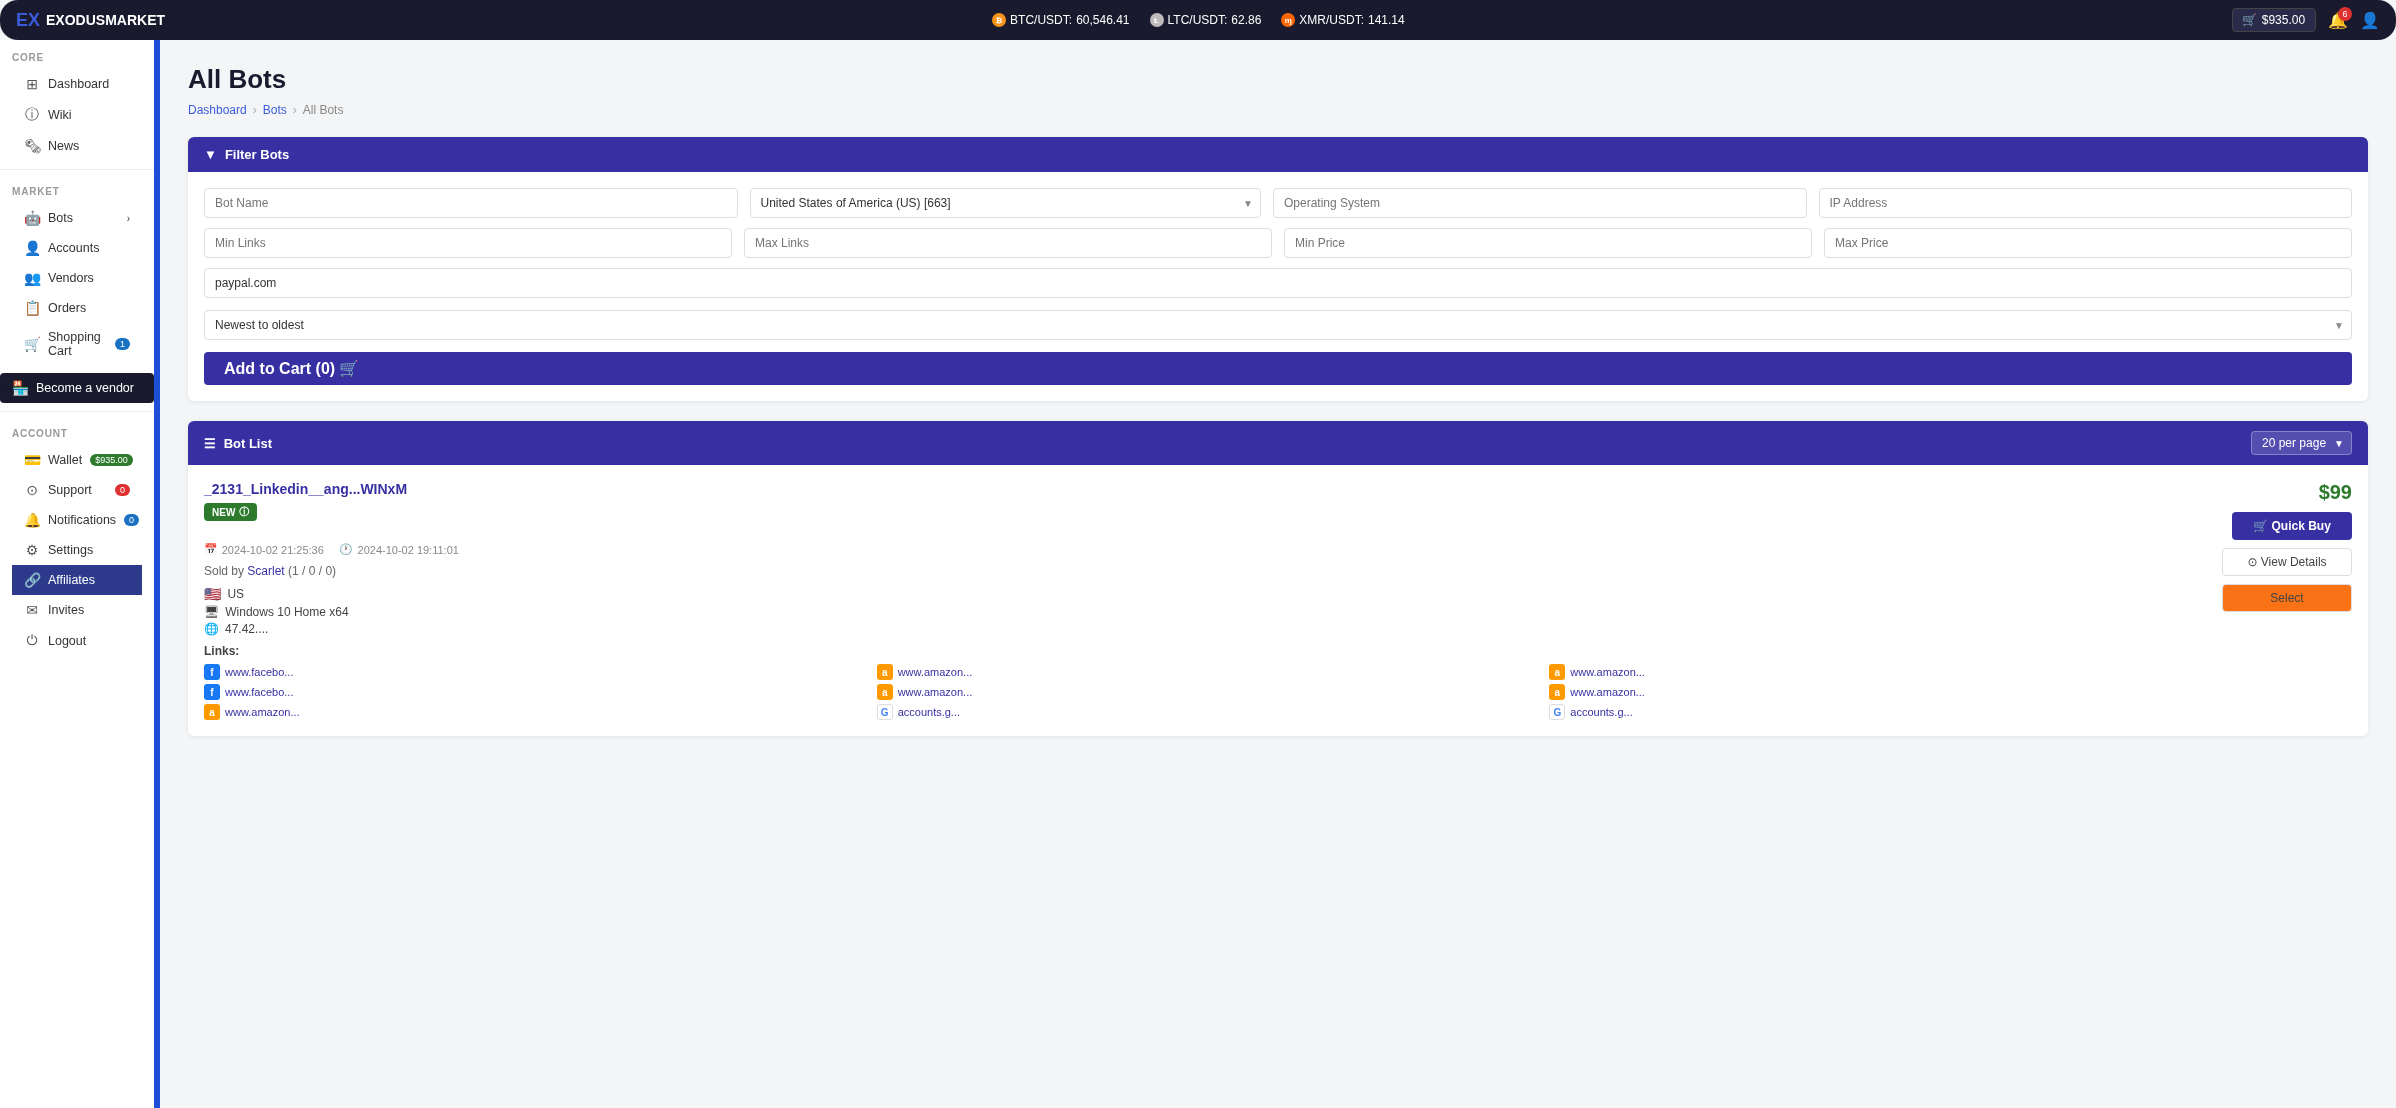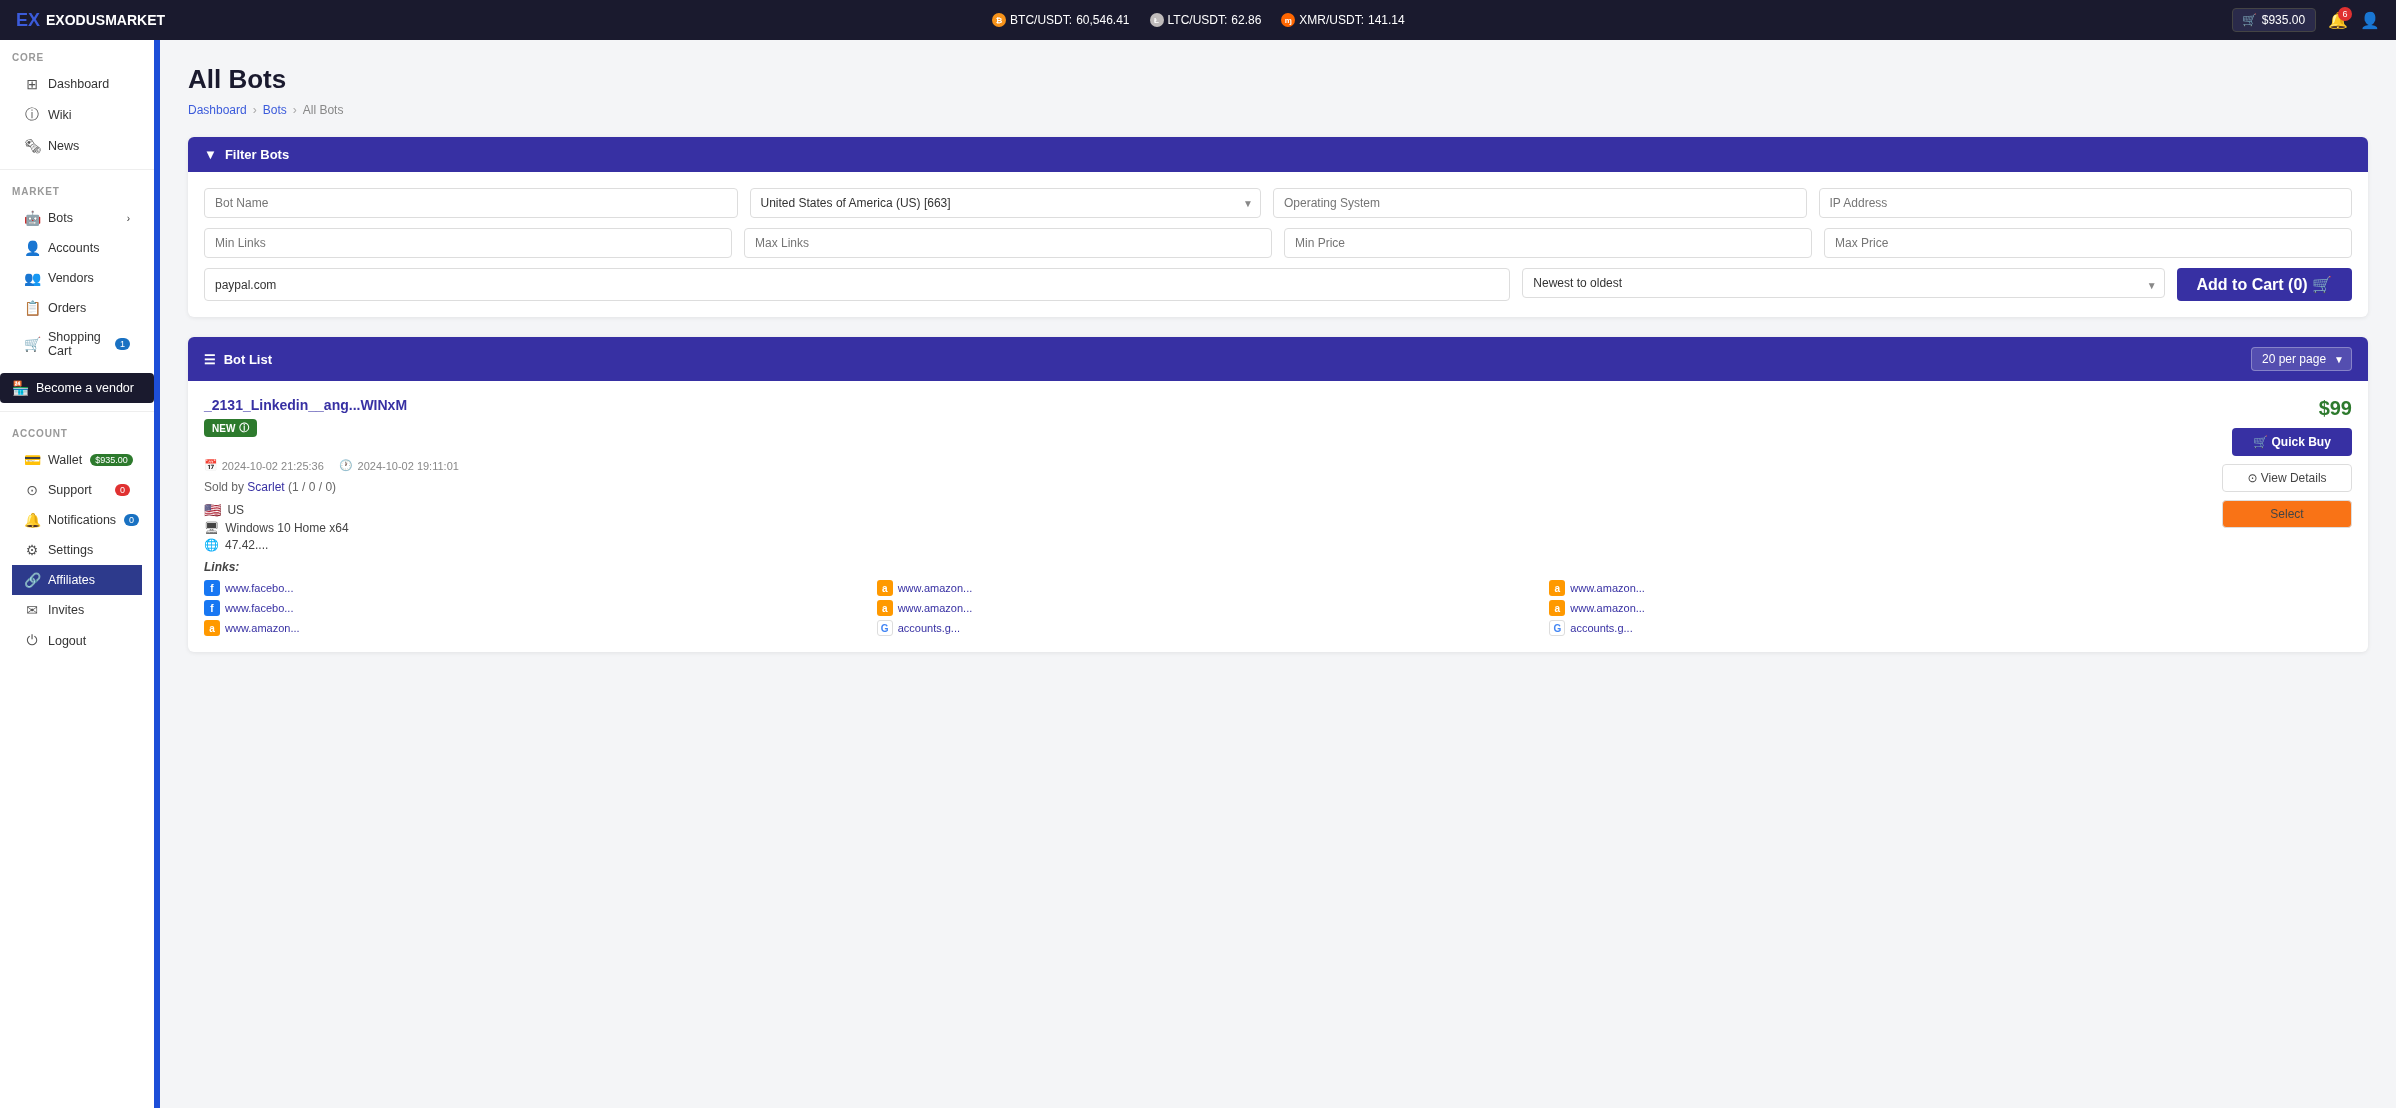--- a/index.html
+++ b/index.html
@@ -1,19 +1,19 @@
 <!DOCTYPE html>
 <html><head>
   <meta charset="utf-8">
   <style>
     * { margin: 0; padding: 0; box-sizing: border-box; }
     body { font-family: -apple-system, BlinkMacSystemFont, 'Segoe UI', sans-serif; background: #f4f5f7; display: flex; flex-direction: column; height: 100vh; overflow: hidden; font-size: 13px; }
 
     
-    .topbar { background: #1a1a2e; color: #fff; display: flex; align-items: center; justify-content: space-between; padding: 0 16px; height: 40px; flex-shrink: 0; }
+    .topbar { background: #1a1a2e; color: #fff; display: flex; align-items: center; justify-content: space-between; padding: 0 16px; height: 40px; flex-shrink: 0; border-radius: 18px; }
     .topbar-logo { display: flex; align-items: center; gap: 6px; font-weight: 700; font-size: 14px; color: #fff; }
     .topbar-logo-icon { color: #3b5bdb; font-size: 18px; font-weight: 900; }
     .topbar-prices { display: flex; align-items: center; gap: 20px; font-size: 12px; }
     .price-item { display: flex; align-items: center; gap: 4px; }
     .price-icon { width: 14px; height: 14px; border-radius: 50%; display: inline-flex; align-items: center; justify-content: center; font-size: 8px; font-weight: 700; }
     .price-icon.btc { background: #f7931a; }
     .price-icon.ltc { background: #bfbbbb; }
     .price-icon.xmr { background: #ff6600; }
     .topbar-right { display: flex; align-items: center; gap: 12px; }
     .wallet-btn { background: #2a2a4a; border: 1px solid #444; color: #fff; padding: 4px 10px; border-radius: 4px; font-size: 12px; display: flex; align-items: center; gap: 4px; cursor: pointer; }
@@ -43,21 +43,21 @@
     .page-title { font-size: 26px; font-weight: 700; color: #1a1a2e; margin-bottom: 8px; }
     .breadcrumb { display: flex; align-items: center; gap: 6px; font-size: 12px; color: #888; margin-bottom: 20px; }
     .breadcrumb a { color: #3b5bdb; text-decoration: none; cursor: pointer; }
     .breadcrumb-sep { color: #aaa; }
 
     
     .filter-box { background: #fff; border-radius: 6px; box-shadow: 0 1px 4px rgba(0,0,0,0.08); margin-bottom: 20px; overflow: hidden; }
     .filter-header { background: #3730a3; color: #fff; padding: 10px 16px; display: flex; align-items: center; gap: 8px; font-size: 13px; font-weight: 600; }
     .filter-body { padding: 16px; }
     .filter-row { display: flex; gap: 12px; margin-bottom: 10px; }
-    .filter-row:last-child { margin-bottom: 0; }
+    .filter-row:last-child { margin-bottom: 0; flex-direction: column; }
     .filter-input { flex: 1; border: 1px solid #ddd; border-radius: 4px; padding: 7px 10px; font-size: 12px; color: #333; outline: none; background: #fff; }
     .filter-select-wrap { flex: 1; position: relative; }
     .filter-select { width: 100%; border: 1px solid #ddd; border-radius: 4px; padding: 7px 28px 7px 10px; font-size: 12px; color: #333; outline: none; background: #fff; appearance: none; cursor: pointer; }
     .select-arrow { position: absolute; right: 8px; top: 50%; transform: translateY(-50%); font-size: 10px; color: #888; pointer-events: none; }
     .add-cart-btn { background: #3730a3; color: #fff; border: none; border-radius: 4px; padding: 7px 20px; font-size: 16px; font-weight: 600; cursor: pointer; white-space: nowrap; display: flex; align-items: center; gap: 6px; }
 
     
     .botlist-box { background: #fff; border-radius: 6px; box-shadow: 0 1px 4px rgba(0,0,0,0.08); overflow: hidden; }
     .botlist-header { background: #3730a3; color: #fff; padding: 10px 16px; display: flex; align-items: center; justify-content: space-between; font-size: 13px; font-weight: 600; }
     .botlist-header-left { display: flex; align-items: center; gap: 8px; }
@@ -71,21 +71,21 @@
     .bot-info { flex: 1; }
     .bot-name { color: #3730a3; font-size: 14px; font-weight: 600; text-decoration: none; cursor: pointer; }
     .bot-new-badge { display: inline-flex; align-items: center; gap: 4px; background: #2d7a2d; color: #fff; font-size: 10px; font-weight: 700; padding: 2px 8px; border-radius: 4px; margin-top: 6px; margin-bottom: 22px; }
     .bot-dates { display: flex; gap: 16px; font-size: 11px; color: #888; margin-bottom: 8px; }
     .bot-dates span { display: flex; align-items: center; gap: 4px; }
     .bot-seller { font-size: 12px; color: #666; margin-bottom: 8px; }
     .bot-seller a { color: #3730a3; text-decoration: none; cursor: pointer; }
     .bot-meta { display: flex; flex-direction: column; gap: 3px; font-size: 12px; color: #444; margin-bottom: 8px; }
     .bot-meta-row { display: flex; align-items: center; gap: 6px; }
     .flag { font-size: 14px; }
-    .bot-links-label { font-size: 12px; color: #444; font-weight: 600; margin-bottom: 6px; font-style: italic; }
+    .bot-links-label { font-size: 12px; color: #444; font-weight: 600; margin-bottom: 6px; }
     .bot-links-grid { display: grid; grid-template-columns: repeat(3, 1fr); gap: 4px 20px; }
     .link-item { display: flex; align-items: center; gap: 5px; font-size: 11px; color: #3730a3; cursor: pointer; }
     .link-icon { width: 16px; height: 16px; border-radius: 3px; display: flex; align-items: center; justify-content: center; font-size: 10px; font-weight: 700; flex-shrink: 0; }
     .link-icon.fb { background: #1877f2; color: #fff; }
     .link-icon.amazon { background: #ff9900; color: #fff; }
     .link-icon.google { background: #fff; border: 1px solid #ddd; color: #4285f4; }
 
     .bot-actions { display: flex; flex-direction: column; align-items: flex-end; gap: 8px; min-width: 140px; padding-left: 20px; }
     .bot-price { color: #2d7a2d; font-size: 20px; font-weight: 700; }
     .quick-buy-btn { background: #3730a3; color: #fff; border: none; border-radius: 4px; padding: 7px 16px; font-size: 12px; font-weight: 600; cursor: pointer; width: 120px; display: flex; align-items: center; justify-content: center; gap: 6px; }

